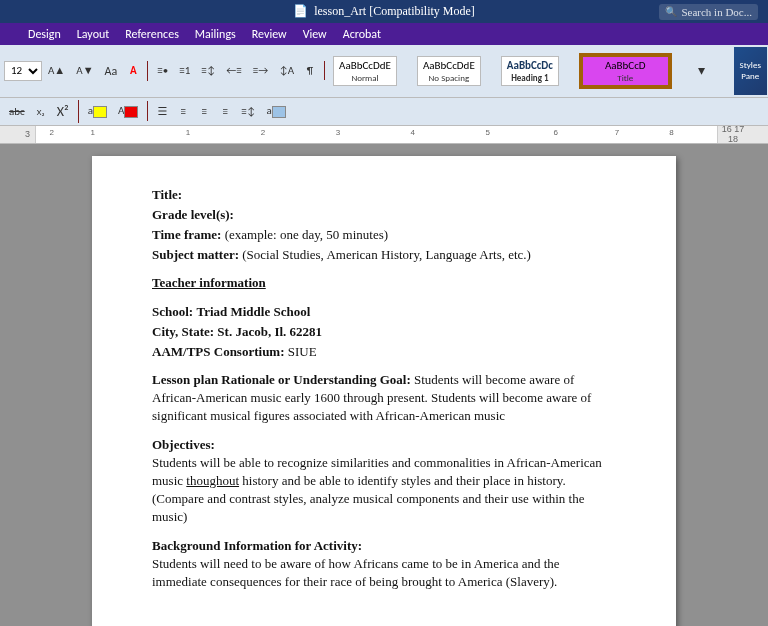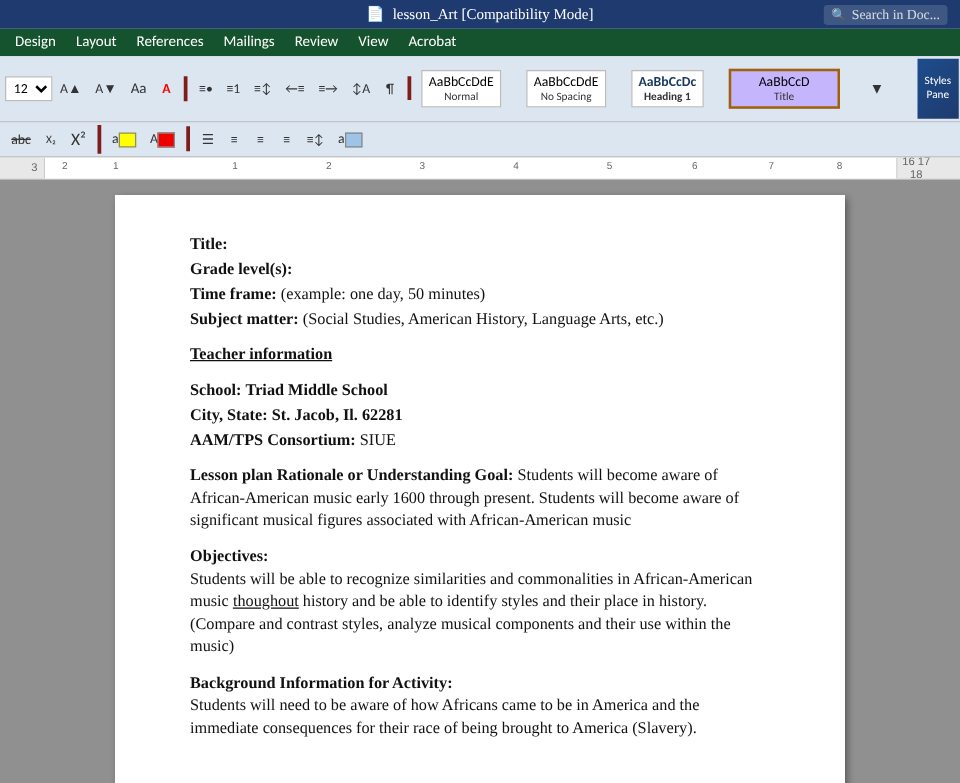--- a/index.html
+++ b/index.html
@@ -28,24 +28,24 @@
       background: rgba(255,255,255,0.15);
       border-radius: 3px;
       padding: 2px 6px;
       font-size: 11px;
       color: rgba(255,255,255,0.8);
     }
     .search-area::before { content: '🔍'; margin-right: 4px; font-size: 10px; }
 
     
     .menu-bar {
-      background: #14532d;
-      display: flex;
-      align-items: center;
-      padding: 0 4px;
+      background: #4c1d95;
+      display: flex;
+      align-items: center;
+      padding: 0 20px;
     }
     .menu-bar span {
       color: white;
       font-size: 12px;
       padding: 4px 8px;
       cursor: pointer;
       font-family: Calibri, sans-serif;
     }
 
     
@@ -55,21 +55,21 @@
       display: flex;
       align-items: center;
       padding: 2px 4px;
       gap: 2px;
       flex-wrap: nowrap;
     }
     .toolbar-group {
       display: flex;
       align-items: center;
       gap: 1px;
-      border-right: 3px solid #7f1d1d;
+      border-right: 1px solid #7f1d1d;
       padding-right: 4px;
       margin-right: 2px;
     }
     .toolbar-group:last-child { border-right: none; }
     .tb-btn {
       background: none;
       border: 1px solid transparent;
       border-radius: 2px;
       padding: 2px 4px;
       cursor: pointer;
@@ -222,21 +222,21 @@
       <div style="font-size:9px; color:#333;">Normal</div>
     </div>
     <div style="border:1px solid #bbb; padding:2px 5px; background:white; cursor:pointer; min-width:62px; text-align:center; font-size:10px; font-family:Calibri,sans-serif;">
       <div style="font-size:11px;">AaBbCcDdE</div>
       <div style="font-size:9px; color:#333;">No Spacing</div>
     </div>
     <div style="border:1px solid #bbb; padding:2px 5px; background:white; cursor:pointer; min-width:58px; text-align:center; font-size:10px; font-family:Calibri,sans-serif; color:#17375e; font-weight:bold;">
       <div style="font-size:11px;">AaBbCcDc</div>
       <div style="font-size:9px; color:#333;">Heading 1</div>
     </div>
-    <div style="border:2px solid #a16207; padding:2px 22px; background:#c4b5fd; cursor:pointer; min-width:58px; text-align:center; font-size:10px; font-family:Calibri,sans-serif;">
+    <div style="border:4px solid #a16207; padding:2px 22px; background:#d946ef; cursor:pointer; min-width:58px; text-align:center; font-size:10px; font-family:Calibri,sans-serif;">
       <div style="font-size:11px;">AaBbCcD</div>
       <div style="font-size:9px; color:#333;">Title</div>
     </div>
     <button class="tb-btn" style="font-size:14px; padding:0 3px;">▾</button>
     <button class="styles-panel-btn" style="font-size:9px; line-height:1.2; white-space:pre;">Styles
 Pane</button>
     <button class="tb-btn" style="background:#1e4d8c; color:white; border-radius:50%; width:22px; height:22px; font-size:14px; display:flex; align-items:center; justify-content:center;">Cr</button>
   </div>
 </div>
 

